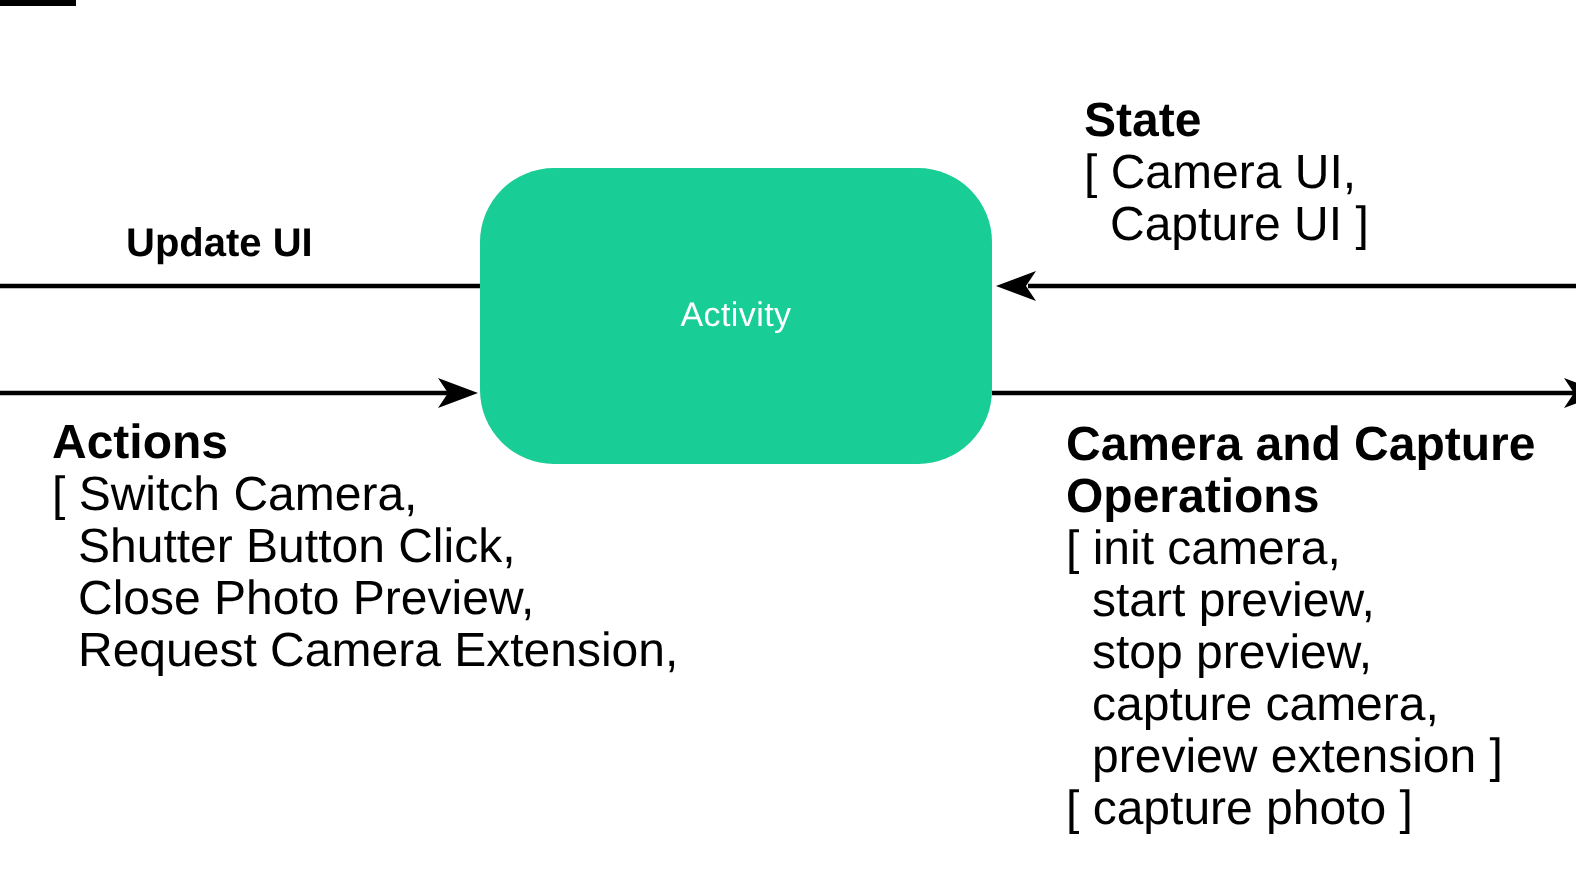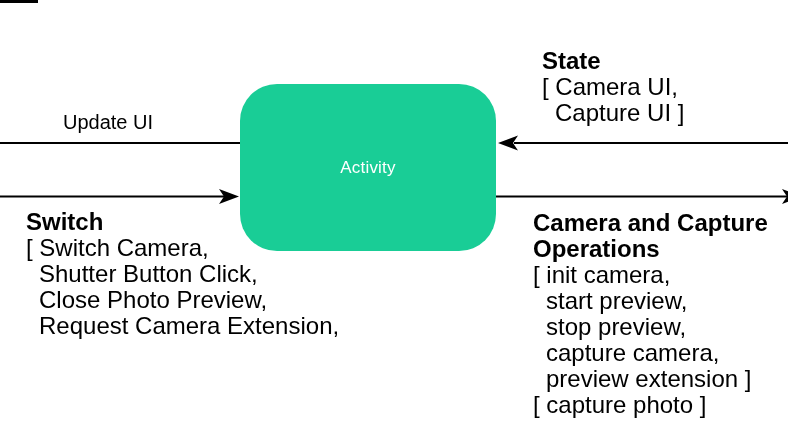--- a/index.html
+++ b/index.html
@@ -36,37 +36,37 @@
     stroke: #000000;
     stroke-width: 2.2;
   }
   svg.arrows polygon {
     fill: #000000;
     stroke: none;
   }
   .activity-box {
     position: absolute;
     left: 240px; top: 84px;
-    width: 256px; height: 167px;
+    width: 256px; height: 148px;
     background: #19CD96;
     border-radius: 37px;
     display: flex;
     align-items: center;
     justify-content: center;
   }
   .activity-box .box-label {
     color: #ffffff;
     font-size: 17px;
     letter-spacing: 0.2px;
   }
   .label-single {
     position: absolute;
     font-size: 20px;
     line-height: 26px;
-    font-weight: normal;
+    font-weight: bold;
     white-space: nowrap;
   }
   .block {
     position: absolute;
     font-size: 24px;
     line-height: 26px;
     white-space: nowrap;
   }
   .block .bold { font-weight: bold; }
   .block .indent { padding-left: 13px; }
@@ -100,21 +100,21 @@
     </g>
   </svg>
 
   <div class="activity-box">
     <span class="box-label">Activity</span>
   </div>
 
   <div class="label-single update-ui">Update UI</div>
 
   <div class="block actions">
-    <div class="bold">Switch</div>
+    <div class="bold">Actions</div>
     <div>[ Switch Camera,</div>
     <div class="indent">Shutter Button Click,</div>
     <div class="indent">Close Photo Preview,</div>
     <div class="indent">Request Camera Extension,</div>
   </div>
 
   <div class="block state">
     <div class="bold">State</div>
     <div>[ Camera UI,</div>
     <div class="indent">Capture UI ]</div>

